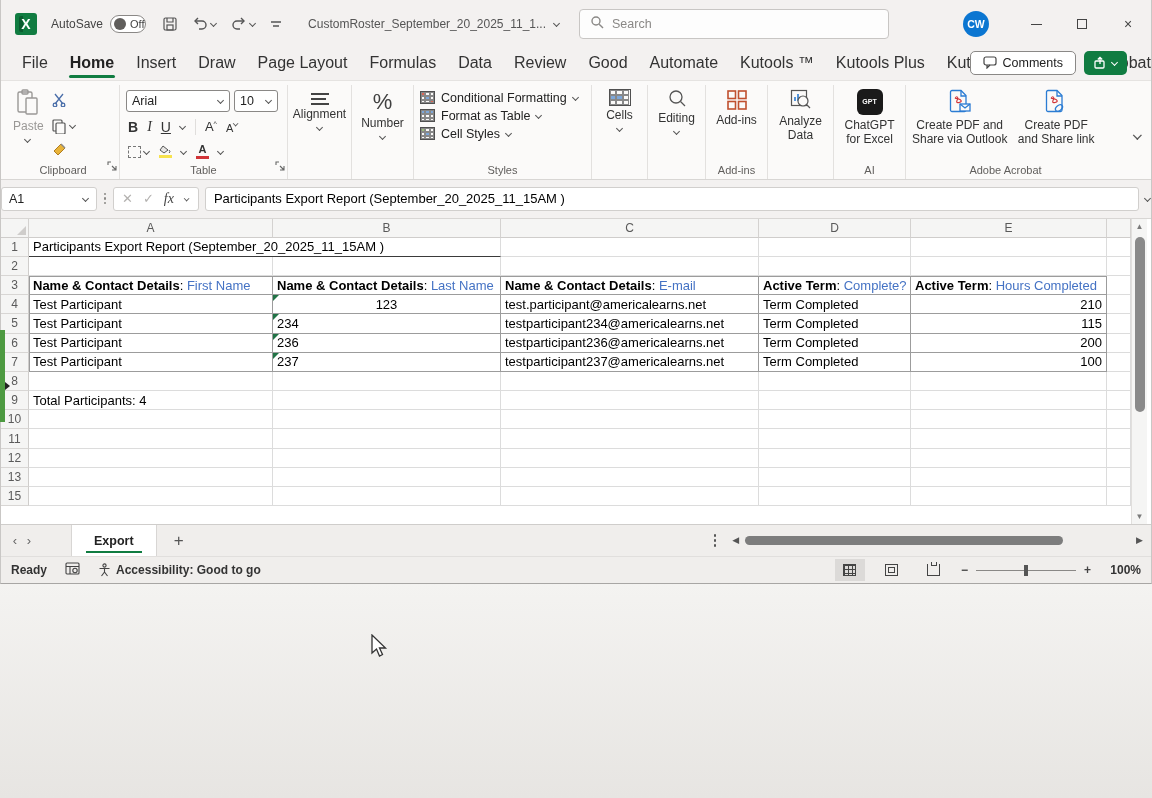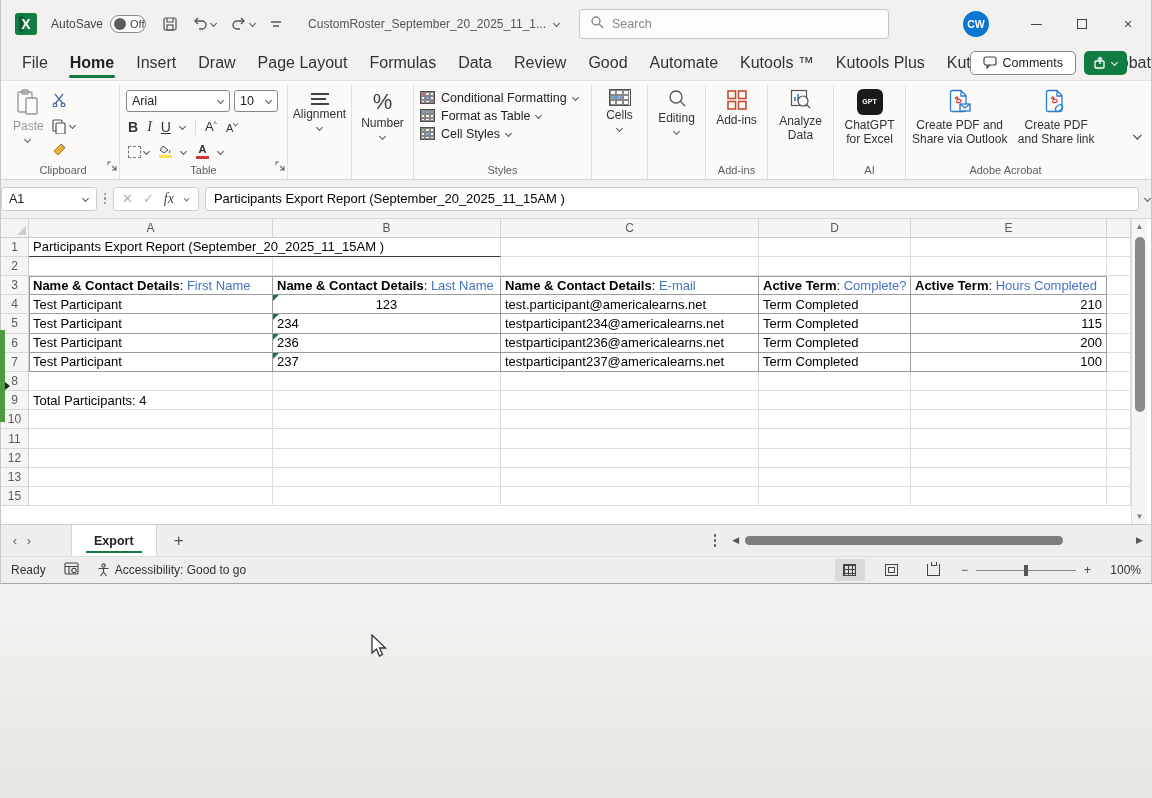--- a/index.html
+++ b/index.html
@@ -133,21 +133,21 @@
   .addsheet { width:44px; text-align:center; color:#555; font-size:17px; }
   .hscroll { position:absolute; right:8px; top:9px; display:flex; align-items:center; gap:6px; }
   .hdots { display:flex; flex-direction:column; gap:2.5px; margin-right:10px; }
   .hdots i { width:2.5px; height:2.5px; border-radius:50%; background:#555; }
   .htrack { width:385px; height:12px; display:flex; align-items:center; }
   .hthumb { width:318px; height:9px; background:#7d7d7d; border-radius:5px; }
   .harrow { font-size:9px; color:#555; }
 
   
   .statusbar { height:27px; background:#f0eeec; border-top:1px solid #e1dfdd; display:flex; align-items:center;
-               font-size:12px; color:#333; padding:0 10px; position:relative; }
+               font-size:12px; color:#333; padding:0 10px; position:relative;font-weight:bold; }
   .status-left { display:flex; align-items:center; gap:18px; }
   .acc { display:flex; align-items:center; gap:5px; }
   .status-right { position:absolute; right:10px; display:flex; align-items:center; gap:12px; }
   .viewbtn { width:30px; height:22px; display:flex; align-items:center; justify-content:center; }
   .viewbtn.sel { background:#dcdad8; }
   .vb-ico { width:13px; height:12px; border:1px solid #444; position:relative; }
   .zoomer { display:flex; align-items:center; gap:8px; color:#444; }
   .ztrack { width:100px; height:1px; background:#8a8886; position:relative; }
   .zhandle { position:absolute; left:48px; top:-5px; width:4px; height:11px; background:#555; }
   .zval { width:38px; text-align:right; font-size:12px; color:#333; }

